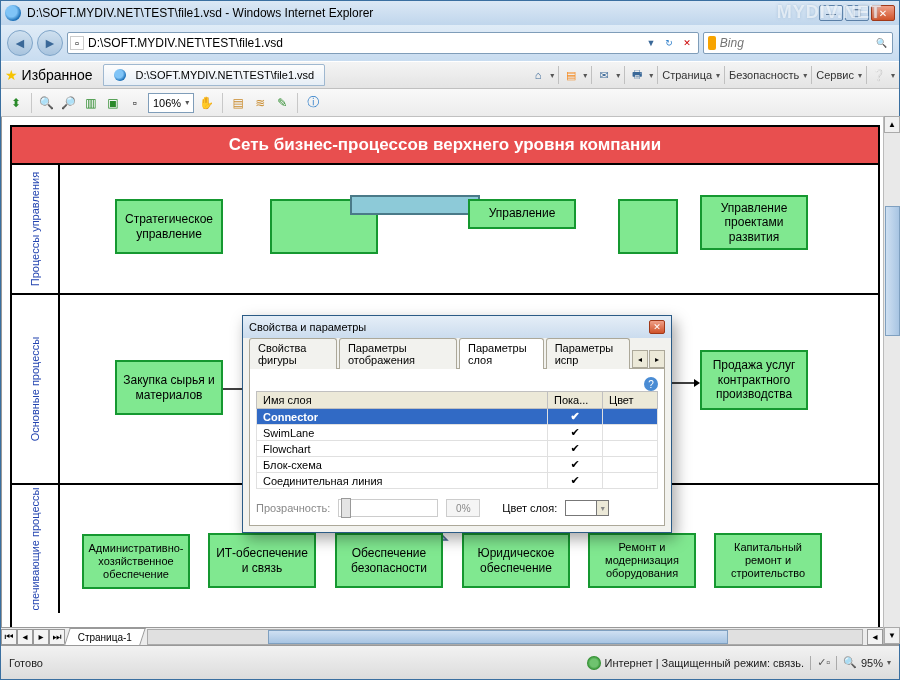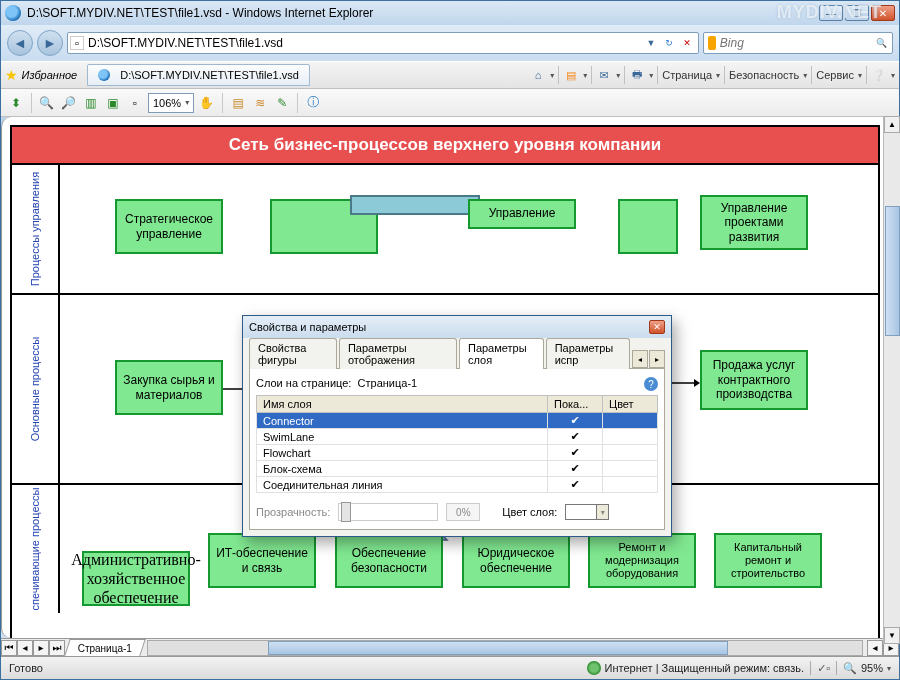--- a/index.html
+++ b/index.html
@@ -20,36 +20,36 @@
 .addr-ico{width:14px;height:14px;background:#fff;border:1px solid #ccc;margin-right:4px;display:flex;align-items:center;justify-content:center;}
 .addr-input{border:none;outline:none;font-size:12px;flex:1;}
 .dropbtn,.smbtn{width:18px;height:18px;display:flex;align-items:center;justify-content:center;color:#3a6898;font-size:9px;}
 .search-wrap{display:flex;align-items:center;height:22px;background:#fff;border:1px solid #7f9db9;border-radius:2px;width:190px;padding:0 4px;}
 .bing-ico{width:14px;height:14px;background:#f7a400;border-radius:2px;margin-right:4px;}
 .search-input{border:none;outline:none;font-size:12px;color:#888;flex:1;font-style:italic;}
 
 
 .favbar{height:28px;background:linear-gradient(#f4f4f4,#e4e4e4);display:flex;align-items:center;padding:0 4px;gap:4px;border-top:1px solid #fff;border-bottom:1px solid #c0c0c0;}
 .star{color:#f7c400;font-size:14px;}
-.favlbl{font-size:11px;font-style:italic;}
+.favlbl{font-size:14px;}
 .doctab{margin-left:6px;height:22px;border:1px solid #9fb8d0;background:linear-gradient(#fdfdfd,#e6eef6);padding:0 10px;display:flex;align-items:center;gap:4px;border-radius:2px 2px 0 0;}
 .menu-right{margin-left:auto;display:flex;align-items:center;gap:4px;font-size:11px;color:#333;}
 .menu-ico{width:16px;height:16px;display:flex;align-items:center;justify-content:center;color:#3a6898;}
 .menu-sep{width:1px;height:18px;background:#c0c0c0;}
 .menu-txt{cursor:default;}
 .dd{font-size:8px;color:#555;}
 
 
 .toolbar2{height:28px;background:linear-gradient(#f9f9f9,#ececec);border-bottom:1px solid #c0c0c0;display:flex;align-items:center;padding:0 6px;gap:4px;}
 .tbico{width:18px;height:18px;display:flex;align-items:center;justify-content:center;font-size:12px;}
 .zoom-sel{height:20px;border:1px solid #7f9db9;background:#fff;font-size:11px;padding:0 4px;display:flex;align-items:center;gap:4px;}
 .tb-sep{width:1px;height:20px;background:#c8c8c8;margin:0 2px;}
 
 
-.docarea{flex:1;background:#fff;padding:8px 18px 0 8px;overflow:hidden;position:relative;border-left:1px solid #999;border-right:1px solid #999;border-radius:10px;}
+.docarea{flex:1;background:#fff;padding:8px 18px 0 8px;overflow:hidden;position:relative;border-left:1px solid #999;border-right:1px solid #999;}
 .page{border:2px solid #000;background:#fff;width:100%;height:520px;position:relative;}
 .titleband{background:#e84f4f;color:#fff;text-align:center;font-size:17px;font-weight:bold;padding:8px;border-bottom:2px solid #000;}
 .row{display:flex;border-bottom:2px solid #000;height:130px;}
 .row.r2{height:190px;}
 .row.r3{height:128px;border-bottom:none;}
 .sidecol{width:48px;border-right:2px solid #000;display:flex;align-items:center;justify-content:center;}
 .sidecol .rot{transform:rotate(-90deg);white-space:nowrap;font-size:11px;color:#2344b0;text-align:center;line-height:1.1;width:130px;}
 .cells{flex:1;position:relative;}
 .gbox{position:absolute;background:#80e890;border:2px solid #159830;text-align:center;font-size:12px;color:#000;display:flex;align-items:center;justify-content:center;padding:4px;line-height:1.2;}
 .gboxw{width:108px;height:55px;}
@@ -58,21 +58,21 @@
 
 
 .hscroll{height:18px;background:#ececec;border-top:1px solid #999;display:flex;align-items:center;font-size:10px;}
 .hscroll .navbtn{width:16px;height:16px;border:1px solid #999;background:#f4f4f4;display:flex;align-items:center;justify-content:center;}
 .sheet-tab{height:17px;border:1px solid #999;background:#fff;padding:0 10px;display:flex;align-items:center;margin-left:2px;border-top-left-radius:0;border-bottom:none;transform:skewX(-18deg);}
 .sheet-tab span{transform:skewX(18deg);}
 .hscroll .track{flex:1;background:#e0e0e0;height:16px;border:1px solid #aaa;margin:0 4px;position:relative;}
 .hscroll .thumb{position:absolute;left:120px;top:0;height:14px;width:460px;background:linear-gradient(#cfe0f2,#a8c5e3);border:1px solid #7fa0c0;}
 
 
-.status{height:23px;background:linear-gradient(#f2f2f2,#dcdcdc);border-top:1px solid #999;display:flex;align-items:center;padding:0 8px;font-size:11px;color:#222;}
+.status{height:34px;background:linear-gradient(#f2f2f2,#dcdcdc);border-top:1px solid #999;display:flex;align-items:center;padding:0 8px;font-size:11px;color:#222;}
 .status .glblsep{margin:0 6px;width:1px;height:14px;background:#aaa;}
 .zone-ico{width:14px;height:14px;background:radial-gradient(circle,#6fc36f 40%,#2a8a2a 70%);border-radius:50%;margin-right:4px;}
 
 
 .watermark{position:absolute;top:2px;right:18px;font-size:18px;font-weight:bold;color:rgba(255,255,255,.6);text-shadow:0 0 3px rgba(150,180,210,.7);letter-spacing:1px;pointer-events:none;}
 
 
 .dialog{position:absolute;left:240px;top:198px;width:430px;background:#fff;border:1px solid #2b5b86;box-shadow:4px 6px 14px rgba(0,0,0,.35);}
 .dlg-title{height:22px;background:linear-gradient(#e5eef7,#cbdcee);display:flex;align-items:center;padding:0 6px;font-size:11px;}
 .dlg-title .x{margin-left:auto;width:16px;height:14px;background:linear-gradient(#f0a088,#d0532a);border:1px solid #a03818;color:#fff;font-size:9px;display:flex;align-items:center;justify-content:center;border-radius:2px;}
@@ -81,21 +81,21 @@
 .dtab{border:1px solid #aca899;border-bottom:none;background:#f2f2ee;padding:3px 8px;font-size:11px;border-radius:3px 3px 0 0;position:relative;top:1px;}
 .dtab.active{background:#fff;z-index:2;}
 .tab-scroll{display:flex;margin-left:auto;gap:1px;}
 .tab-scroll .tbtn{width:16px;height:18px;border:1px solid #aca899;background:#ece9d8;display:flex;align-items:center;justify-content:center;font-size:8px;}
 .tabpanel{border:1px solid #aca899;background:#fff;padding:8px 6px;}
 .panel-lbl{font-size:11px;margin-bottom:6px;}
 .help-ico{float:right;width:14px;height:14px;border-radius:50%;background:#4a8cd4;color:#fff;font-size:10px;display:flex;align-items:center;justify-content:center;}
 table.layers{width:100%;border:1px solid #848484;border-collapse:collapse;font-size:11px;}
 table.layers th{background:#ece9d8;border:1px solid #c0c0c0;padding:2px 6px;text-align:left;font-weight:normal;}
 table.layers td{border:1px solid #e0e0e0;padding:1px 6px;}
-table.layers tr.sel td{background:#316ac5;color:#fff;}
+table.layers tr.sel td{background:#316ac5;color:#fff;font-weight:bold;}
 .chk{text-align:center;}
 .ctrlrow{display:flex;align-items:center;gap:8px;margin-top:10px;font-size:11px;color:#888;}
 .slider{width:100px;height:18px;position:relative;background:#fff;border:1px solid #ccc;}
 .slider .knob{position:absolute;left:2px;top:-2px;width:10px;height:20px;background:#e4e4e4;border:1px solid #999;}
 .pct{width:34px;height:18px;border:1px solid #ccc;background:#f5f5f5;font-size:10px;text-align:center;line-height:18px;color:#888;}
 .color-swatch{display:inline-flex;border:1px solid #777;}
 .color-swatch .sw{width:30px;height:14px;background:#fff;}
 .color-swatch .ar{width:12px;height:14px;background:#ece9d8;border-left:1px solid #777;display:flex;align-items:center;justify-content:center;font-size:8px;}
 
 
@@ -243,21 +243,21 @@
 
       <svg class="bigarrow" width="60" height="60">
         <polygon points="30,3 55,28 42,28 42,55 18,55 18,28 5,28" fill="#a8c0e0" stroke="#4a6a90" stroke-width="1.5"></polygon>
       </svg>
 
       <div class="row r3">
         <div class="sidecol">
             <div class="rot">спечивающие процессы</div>
           </div>
         <div class="cells">
-          <div class="gbox gboxw" style="left:22px;top:66px;font-size:16px;font-family:Liberation Serif, serif;">
+          <div class="gbox gboxw" style="left:22px;top:49px;font-size:11px;">
               <span>Административно-хозяйственное обеспечение</span>
             </div>
           <div class="gbox gboxw" style="left:148px;top:48px;">
               <span>ИТ-обеспечение и связь</span>
             </div>
           <div class="gbox gboxw" style="left:275px;top:48px;">
               <span>Обеспечение безопасности</span>
             </div>
           <div class="gbox gboxw" style="left:528px;top:48px;font-size:11px;">
               <span>Ремонт и модернизация оборудования</span>
@@ -283,23 +283,20 @@
           <div class="dtab"><span>Параметры отображения</span></div>
           <div class="dtab active"><span>Параметры слоя</span></div>
           <div class="dtab"><span>Параметры испр</span></div>
           <div class="tab-scroll">
             <div class="tbtn">◂</div>
             <div class="tbtn">▸</div>
           </div>
         </div>
         <div class="tabpanel">
           <div class="help-ico">?</div>
-          <div class="panel-lbl">
-            <span>Слои на странице:</span>&nbsp;&nbsp;<span>Страница-1</span>
-          </div>
           <table class="layers">
             <thead>
                 <tr>
               <th>Имя слоя</th>
               <th style="width:55px;">Пока...</th>
               <th style="width:55px;">Цвет</th>
             </tr>
               </thead>
             <tbody>
               <tr class="sel">

